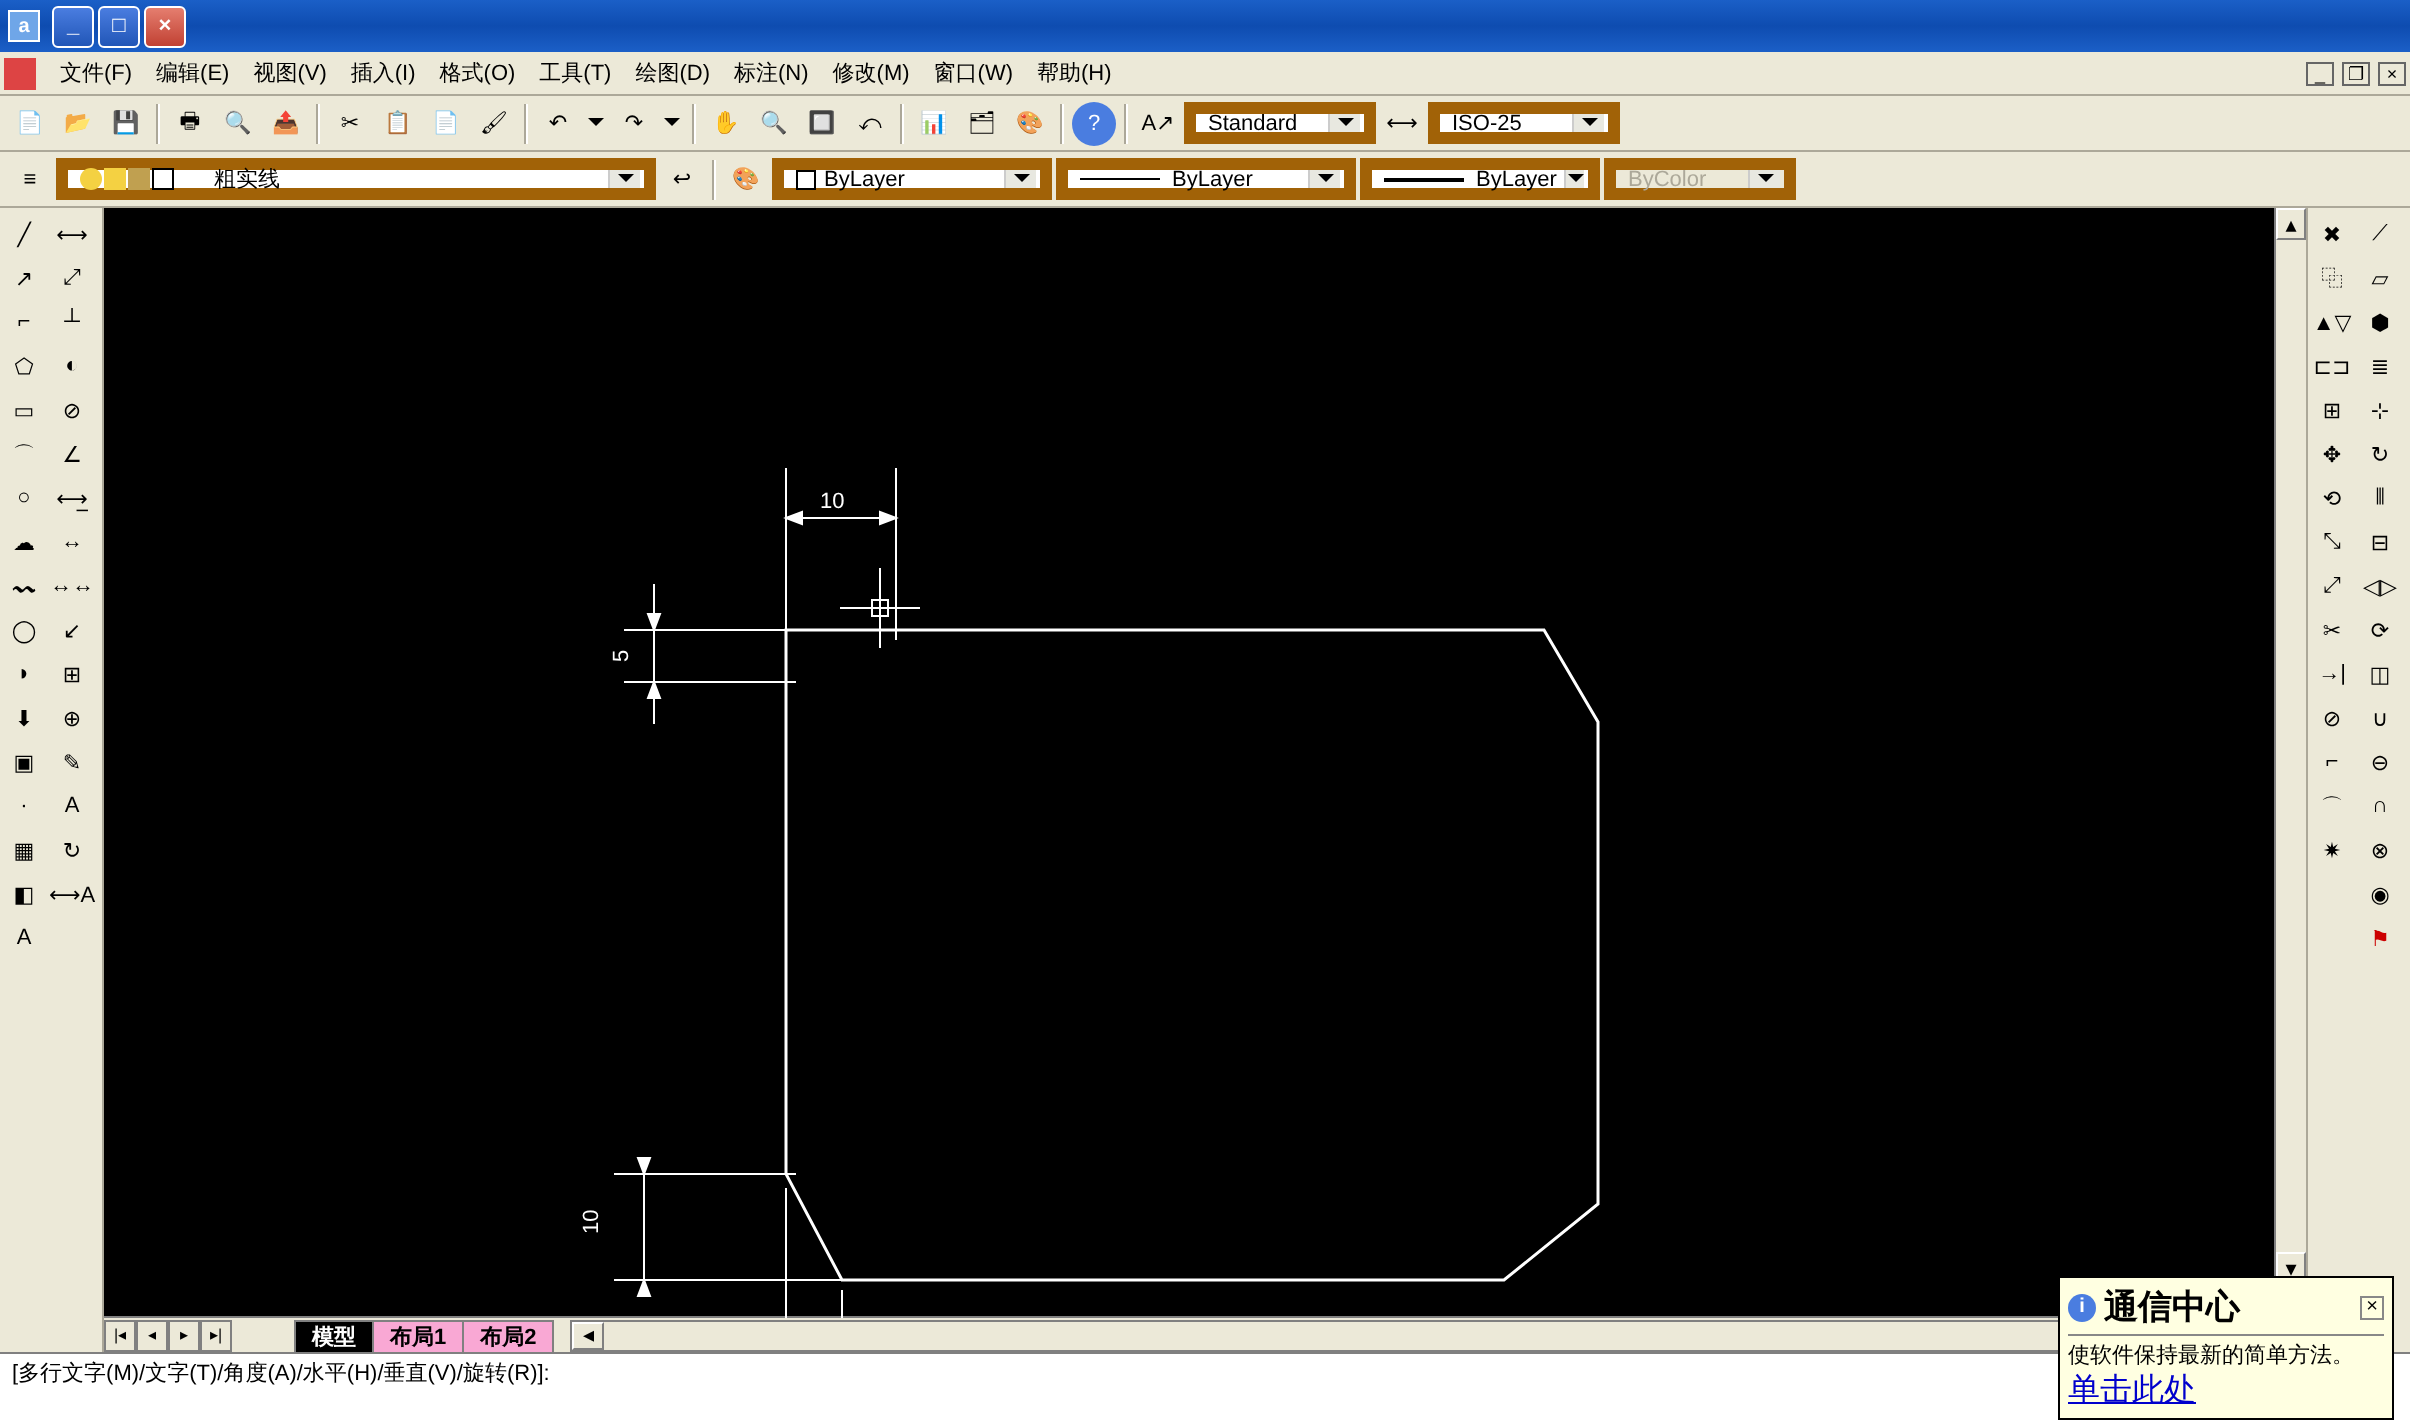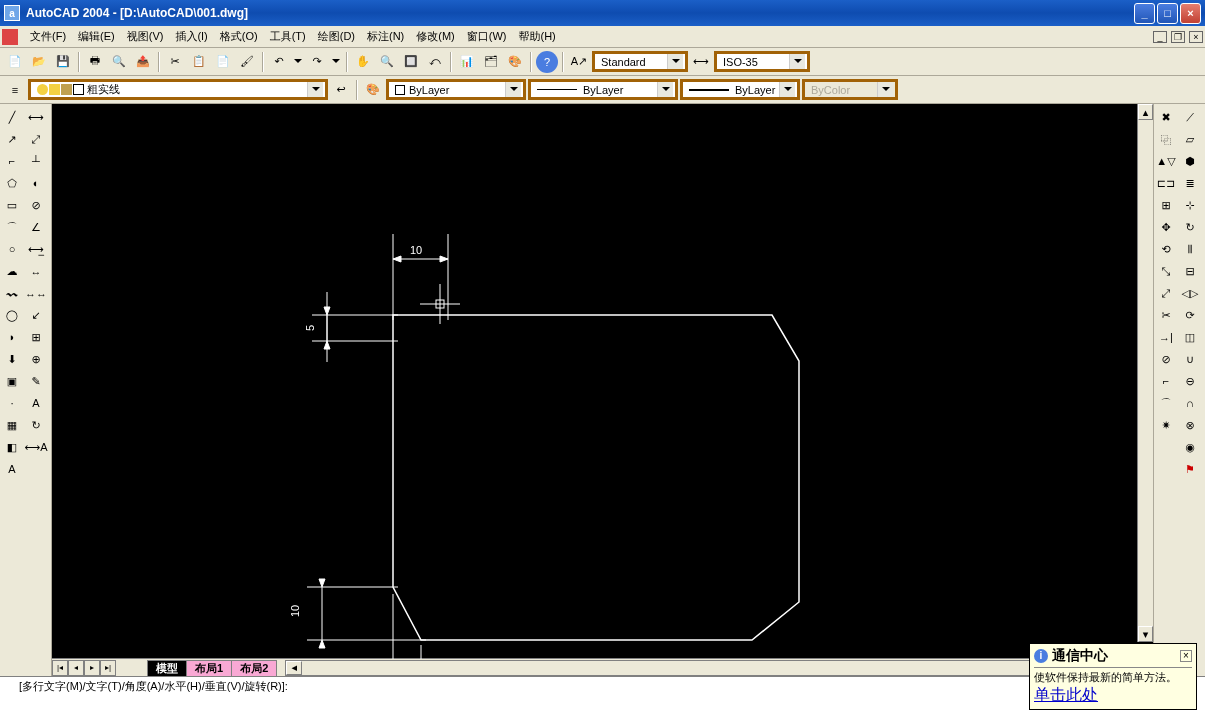--- a/index.html
+++ b/index.html
@@ -19,21 +19,21 @@
 .menubar .menuitem { padding: 2px 6px; cursor: default; }
 .menubar .mdibtns { margin-left: auto; display: flex; gap: 4px; }
 .mdibtn { width: 14px; height: 12px; border: 1px solid #666; background: #ece9d8; font-size: 9px; text-align: center; line-height: 10px; }
 
 
 .toolrow { height: 28px; background: #ece9d8; display: flex; align-items: center; padding: 0 4px; border-bottom: 1px solid #aca899; gap: 2px; }
 .tbtn { width: 22px; height: 22px; border: 1px solid transparent; display: flex; align-items: center; justify-content: center; }
 .tsep { width: 2px; height: 20px; border-left: 1px solid #aca899; border-right: 1px solid #fff; margin: 0 2px; }
 .dropdn { position: relative; width: 12px; height: 22px; display: flex; align-items: center; justify-content: center; }
 .dropdn::after { content: ""; border: 4px solid transparent; border-top-color: #000; margin-top: 3px; }
-.combo { height: 21px; border: 3px solid #a16207; background: #fff; display: flex; align-items: center; padding: 0 2px; }
+.combo { height: 21px; border: 6px solid #a16207; background: #fff; display: flex; align-items: center; padding: 0 2px; }
 .combo .cv { flex: 1; padding: 0 4px; }
 .combo .arr { width: 16px; display: flex; justify-content: center; align-items: center; background: #e8e8e0; border-left: 1px solid #ccc; height: 100%; }
 .combo .arr::after { content: ""; border: 4px solid transparent; border-top-color: #000; margin-top: 3px; }
 .combo.disabled { background: #ece9d8; color: #aca899; }
 
 
 .workarea { position: absolute; top: 104px; left: 0; right: 0; bottom: 36px; display: flex; }
 .lefttools { width: 52px; background: #ece9d8; display: flex; flex-direction: column; padding: 2px 0; border-right: 1px solid #aca899; }
 .lefttools .trow { display: flex; }
 .lefttools .tbtn { width: 24px; height: 22px; }
@@ -50,26 +50,26 @@
 .tab { height: 16px; padding: 0 8px; background: #f9a8d4; border: 1px solid #808080; border-bottom: none; font-size: 11px; display: flex; align-items: center; margin-left: -1px; font-weight: bold; }
 .tab.active { background: #000; color: #fff; font-weight: bold; margin-left: 31px; }
 .hscrollbar { flex: 1; height: 16px; background: #ece9d8; margin-left: 8px; border: 1px solid #808080; position: relative; }
 .hscrollbar .harr { width: 16px; height: 14px; position: absolute; background: #ece9d8; border: 1px solid #fff; border-right-color: #808080; border-bottom-color: #808080; top: 0; display: flex; align-items: center; justify-content: center; }
 
 
 .drawing { position: absolute; left: 0; top: 0; }
 
 
 .cmdarea { position: absolute; left: 0; right: 0; bottom: 0; height: 36px; background: #fff; border-top: 1px solid #808080; padding: 2px 6px; font-family: "SimSun", monospace; font-size: 12px; overflow: hidden; }
-.cmdarea .line { white-space: nowrap; margin-left: 13px; }
+.cmdarea .line { white-space: nowrap; }
 
 
 .popup { position: absolute; right: 8px; bottom: 2px; width: 168px; background: #ffffe1; border: 1px solid #000; padding: 3px 4px; font-size: 11px; }
 .popup .phdr { display: flex; align-items: center; border-bottom: 1px solid #888; padding-bottom: 2px; margin-bottom: 2px; }
-.popup .phdr .ptitle { flex: 1; font-weight: bold; font-size: 14px; }
+.popup .phdr .ptitle { flex: 1; font-weight: bold; font-size: 17px; }
 .popup .phdr .pclose { width: 12px; height: 12px; border: 1px solid #888; text-align: center; line-height: 10px; font-size: 10px; }
 .popup .picon { width: 14px; height: 14px; background: #4a7de0; border-radius: 50%; color: #fff; text-align: center; line-height: 13px; margin-right: 4px; font-weight: bold; font-size: 10px; }
 .popup .plink { color: #0000cc; text-decoration: underline; cursor: pointer; font-size: 16px; }
 
 
 .sqsym { width: 10px; height: 10px; border: 1px solid #000; display: inline-block; margin-right: 4px; }
 .linesym { width: 40px; height: 1px; background: #000; display: inline-block; margin-right: 6px; }
 .linesym.thick { height: 2px; }
 
 
@@ -78,21 +78,20 @@
 .lbulb { background: #f4d142; border-radius: 50%; }
 .lsun { background: #f4d142; }
 .llock { background: #c0a050; }
 .lcol { background: #fff; border: 1px solid #000; }
 </style>
 </head>
 <body>
 
 <div class="titlebar">
   <div class="icon">a</div>
-  <div class="title">AutoCAD 2004 - [D:\AutoCAD\001.dwg]</div>
   <div class="winbtns">
     <div class="winbtn">_</div>
     <div class="winbtn">□</div>
     <div class="winbtn close">×</div>
   </div>
 </div>
 
 <div class="menubar">
   <div class="appicon"></div>
   <div class="menuitem">文件(F)</div>
@@ -144,29 +143,29 @@
   <div class="tbtn" style="background:#4a7de0;color:#fff;border-radius:50%;">?</div>
   <div class="tsep"></div>
 
   <div class="tbtn">A↗</div>
   <div class="combo" style="width:96px;">
     <div class="cv">Standard</div>
     <div class="arr"></div>
   </div>
   <div class="tbtn">⟷</div>
   <div class="combo" style="width:96px;">
-    <div class="cv">ISO-35</div>
+    <div class="cv">ISO-25</div>
     <div class="arr"></div>
   </div>
 </div>
 
 <div class="toolrow">
   <div class="tbtn">≡</div>
   <div class="combo" style="width:300px;">
-    <div class="cv" style="display:flex;align-items:center;gap:3px;">
+    <div class="cv" style="display:flex;align-items:center;gap:20px;">
       <span class="lsw">
           <span class="lbulb"></span>
           <span class="lsun"></span>
           <span class="llock"></span>
           <span class="lcol"></span>
         </span>
       <span>粗实线</span>
     </div>
     <div class="arr"></div>
   </div>

